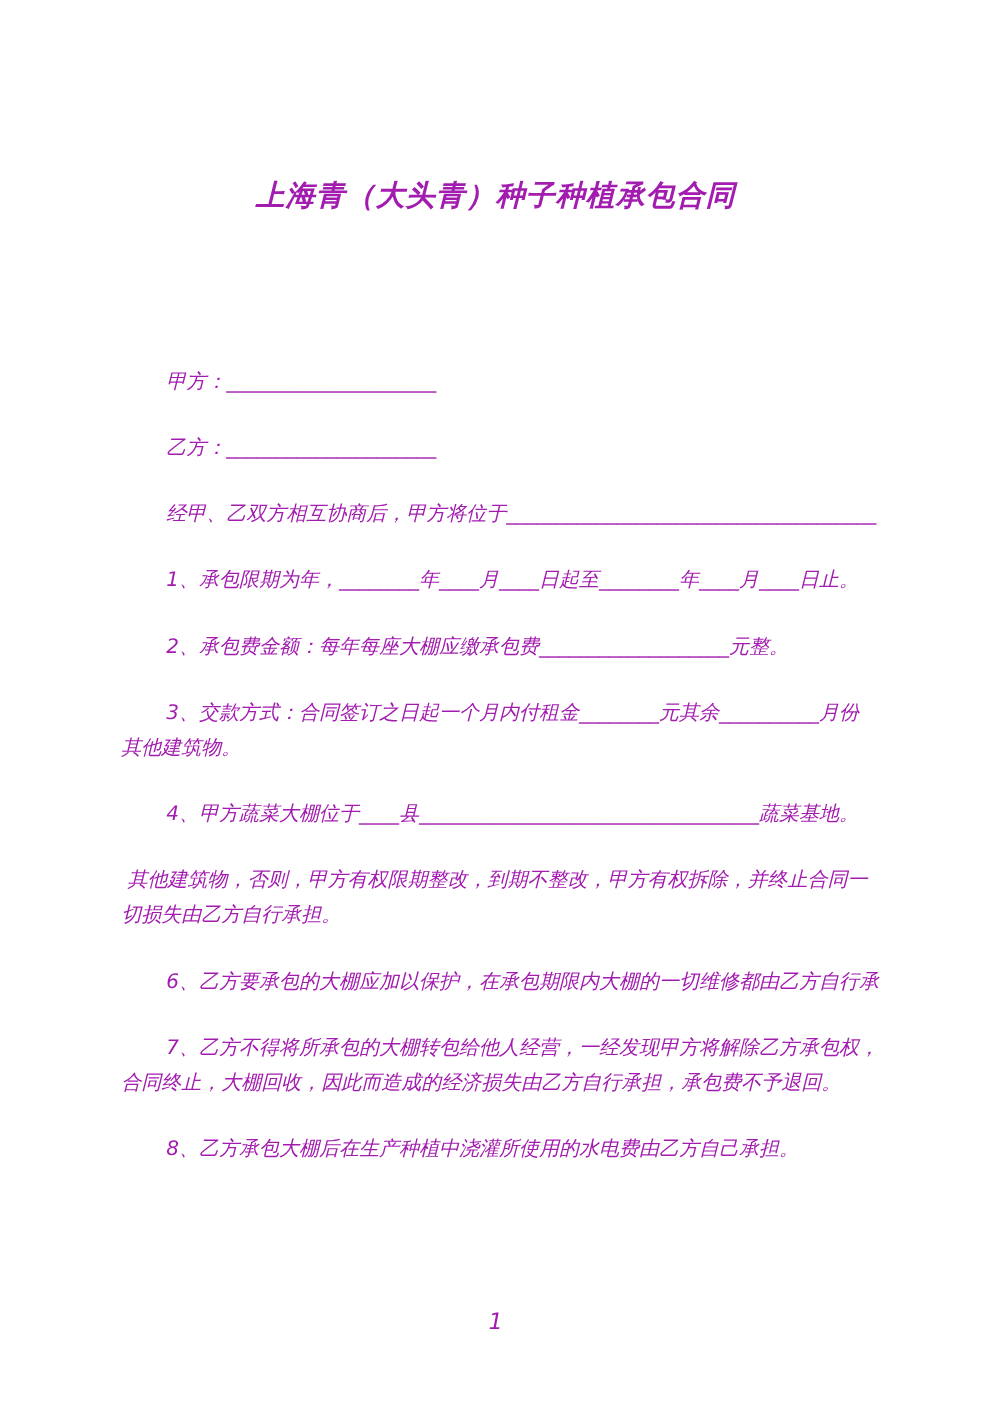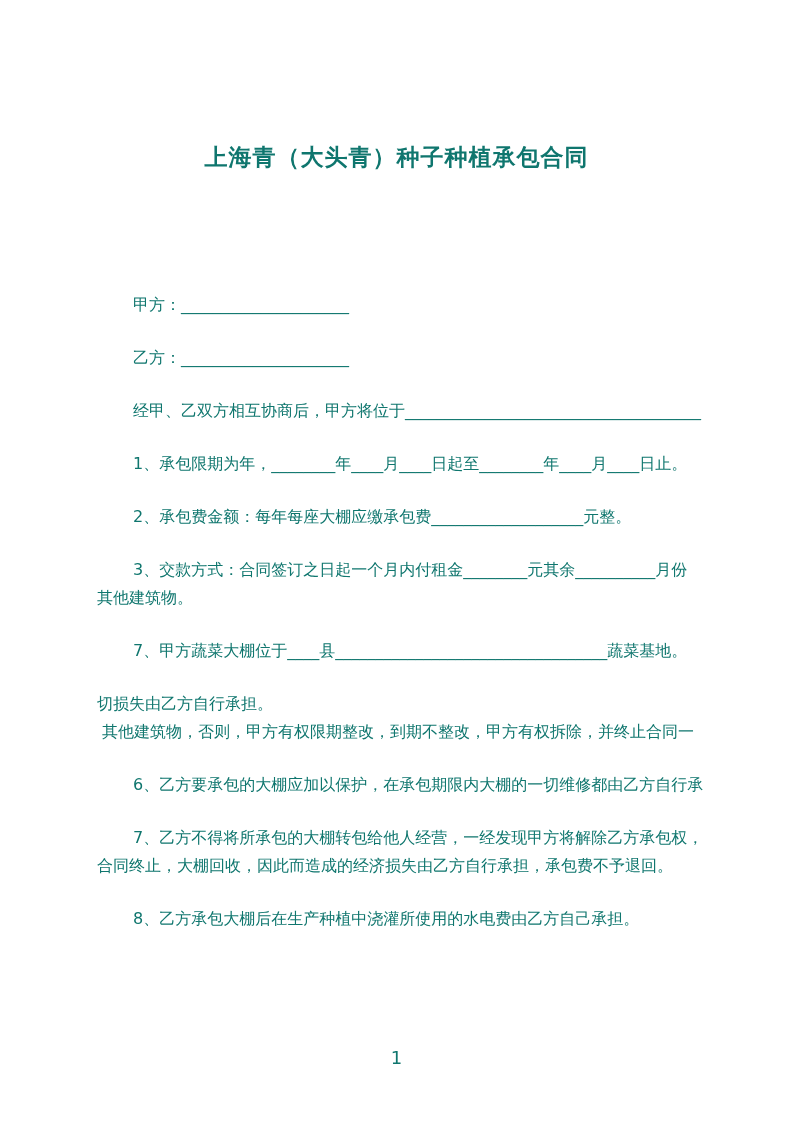--- a/index.html
+++ b/index.html
@@ -6,24 +6,25 @@
     margin: 0;
     padding: 0;
     background: #ffffff;
   }
   .page {
     position: relative;
     width: 793px;
     height: 1098px;
     margin: 0 auto;
     background: #ffffff;
-    color: #0f766e;
+    color: #a21caf;
     font-family: "DejaVu Sans", sans-serif;
     font-size: 16px;
     overflow: hidden;
+    font-style: italic;
   }
   .doc-title {
     margin: 0;
     padding-top: 141px;
     font-size: 23px;
     font-weight: bold;
     line-height: 32px;
     text-align: center;
     letter-spacing: 1px;
   }
@@ -72,25 +73,25 @@
         <div class="line indent">1、承包限期为年，________年____月____日起至________年____月____日止。</div>
       </div>
       <div class="para">
         <div class="line indent">2、承包费金额：每年每座大棚应缴承包费___________________元整。</div>
       </div>
       <div class="para">
         <div class="line indent">3、交款方式：合同签订之日起一个月内付租金________元其余__________月份</div>
         <div class="line">其他建筑物。</div>
       </div>
       <div class="para">
-        <div class="line indent">7、甲方蔬菜大棚位于____县__________________________________蔬菜基地。</div>
+        <div class="line indent">4、甲方蔬菜大棚位于____县__________________________________蔬菜基地。</div>
       </div>
       <div class="para">
+        <div class="line"> 其他建筑物，否则，甲方有权限期整改，到期不整改，甲方有权拆除，并终止合同一</div>
         <div class="line">切损失由乙方自行承担。</div>
-        <div class="line"> 其他建筑物，否则，甲方有权限期整改，到期不整改，甲方有权拆除，并终止合同一</div>
       </div>
       <div class="para">
         <div class="line indent">6、乙方要承包的大棚应加以保护，在承包期限内大棚的一切维修都由乙方自行承</div>
       </div>
       <div class="para">
         <div class="line indent">7、乙方不得将所承包的大棚转包给他人经营，一经发现甲方将解除乙方承包权，</div>
         <div class="line">合同终止，大棚回收，因此而造成的经济损失由乙方自行承担，承包费不予退回。</div>
       </div>
       <div class="para">
         <div class="line indent">8、乙方承包大棚后在生产种植中浇灌所使用的水电费由乙方自己承担。</div>

